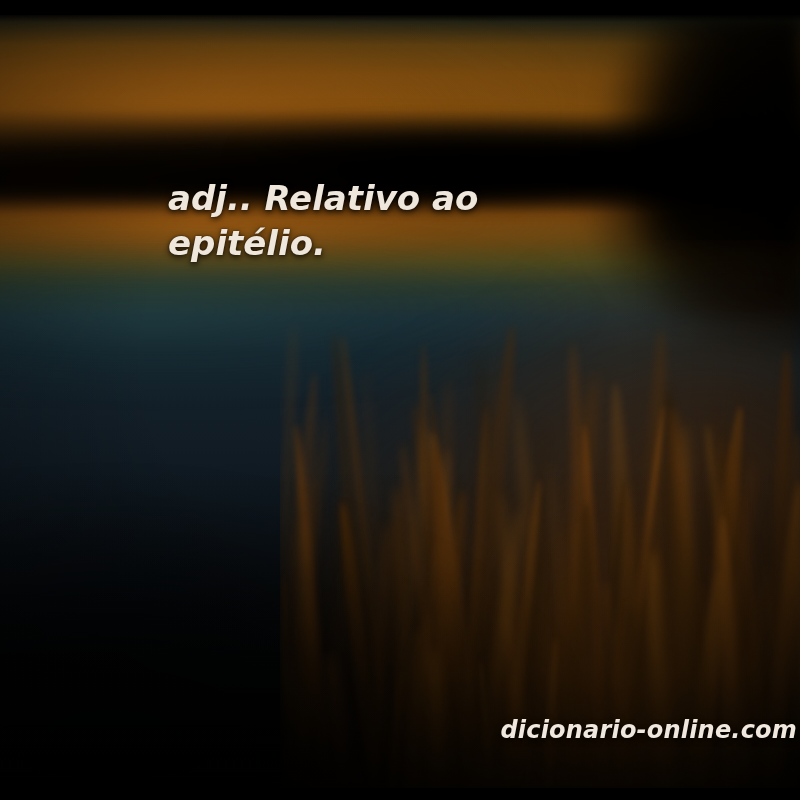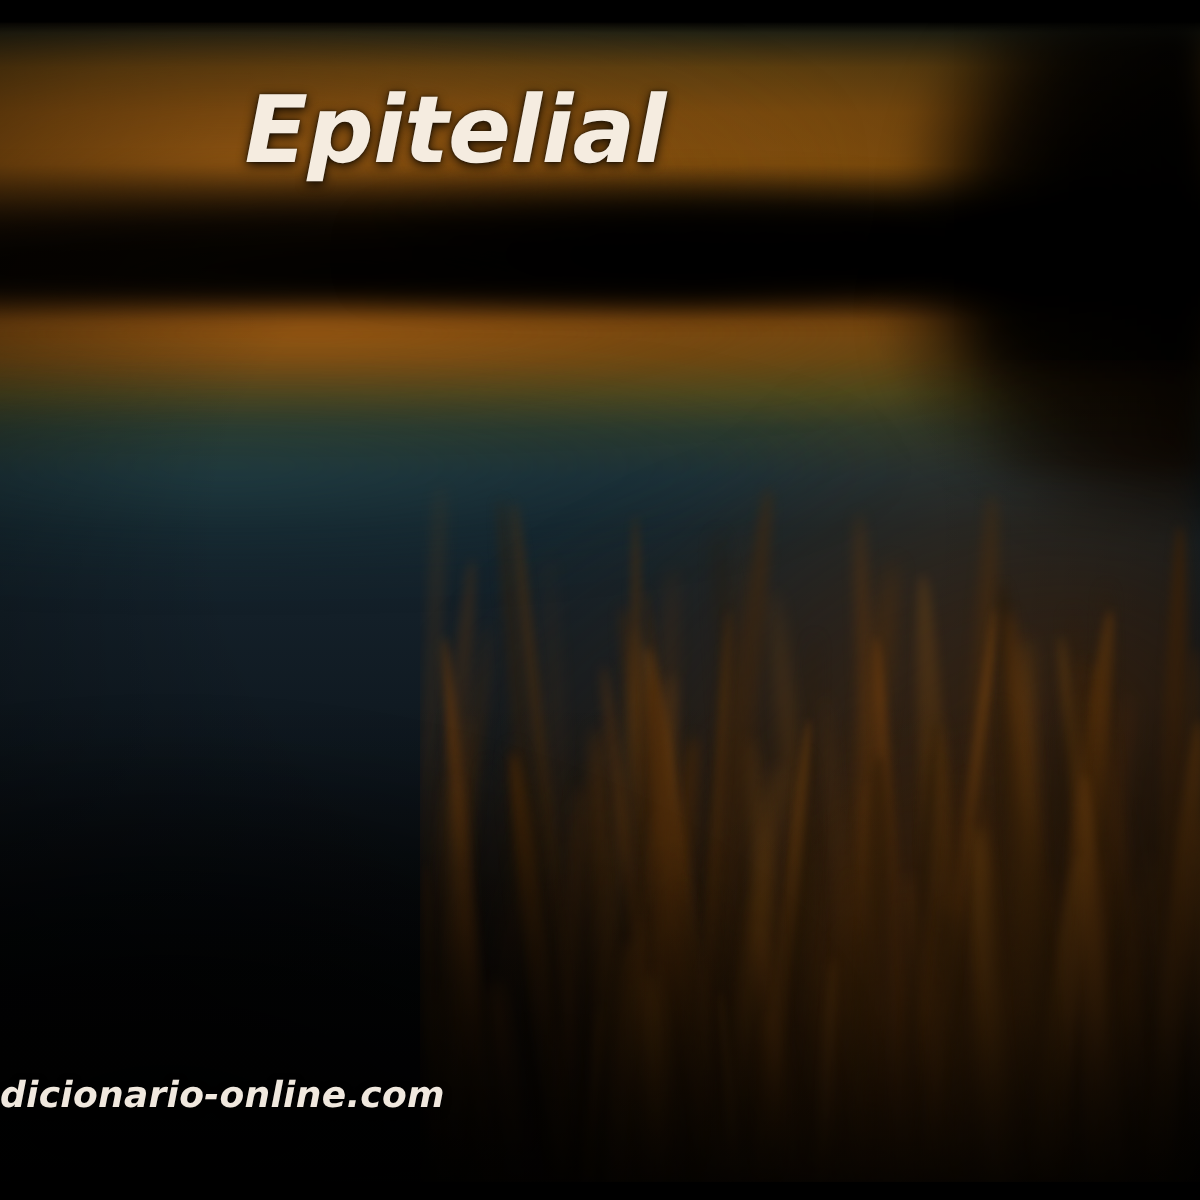--- a/index.html
+++ b/index.html
@@ -247,23 +247,23 @@
     color: #efe7dc;
     text-shadow: 0 2px 6px rgba(0,0,0,0.85), 0 0 2px rgba(0,0,0,0.55);
   }
   .def + .def {
     margin-top: 62px;
   }
 
   .watermark {
     position: absolute;
     left: 0;
-    right: 16px;
+    right: 3px;
     top: 716px;
-    text-align: left;
+    text-align: right;
     font-family: "DejaVu Sans", sans-serif;
     font-style: italic;
     font-weight: 700;
     font-size: 24px;
     letter-spacing: 0.2px;
     color: #f0e8de;
     text-shadow: 0 2px 6px rgba(0,0,0,0.9);
   }
 </style>
 </head>
@@ -405,21 +405,21 @@
       </div>
 
     <div class="bg-lowleft"></div>
     <div class="bg-vignette"></div>
     <div class="bg-topbar"></div>
     <div class="bg-botbar"></div>
   </div>
 
   <div class="content">
 
-    <h1 class="headword">Epitelial</h1>
 
     <div class="defs">
+      <p class="def">adj.. Relativo ao epitélio.</p>
     </div>
 
     <div class="watermark">dicionario-online.com</div>
   </div>
 
 </div>
 
 </body></html>

